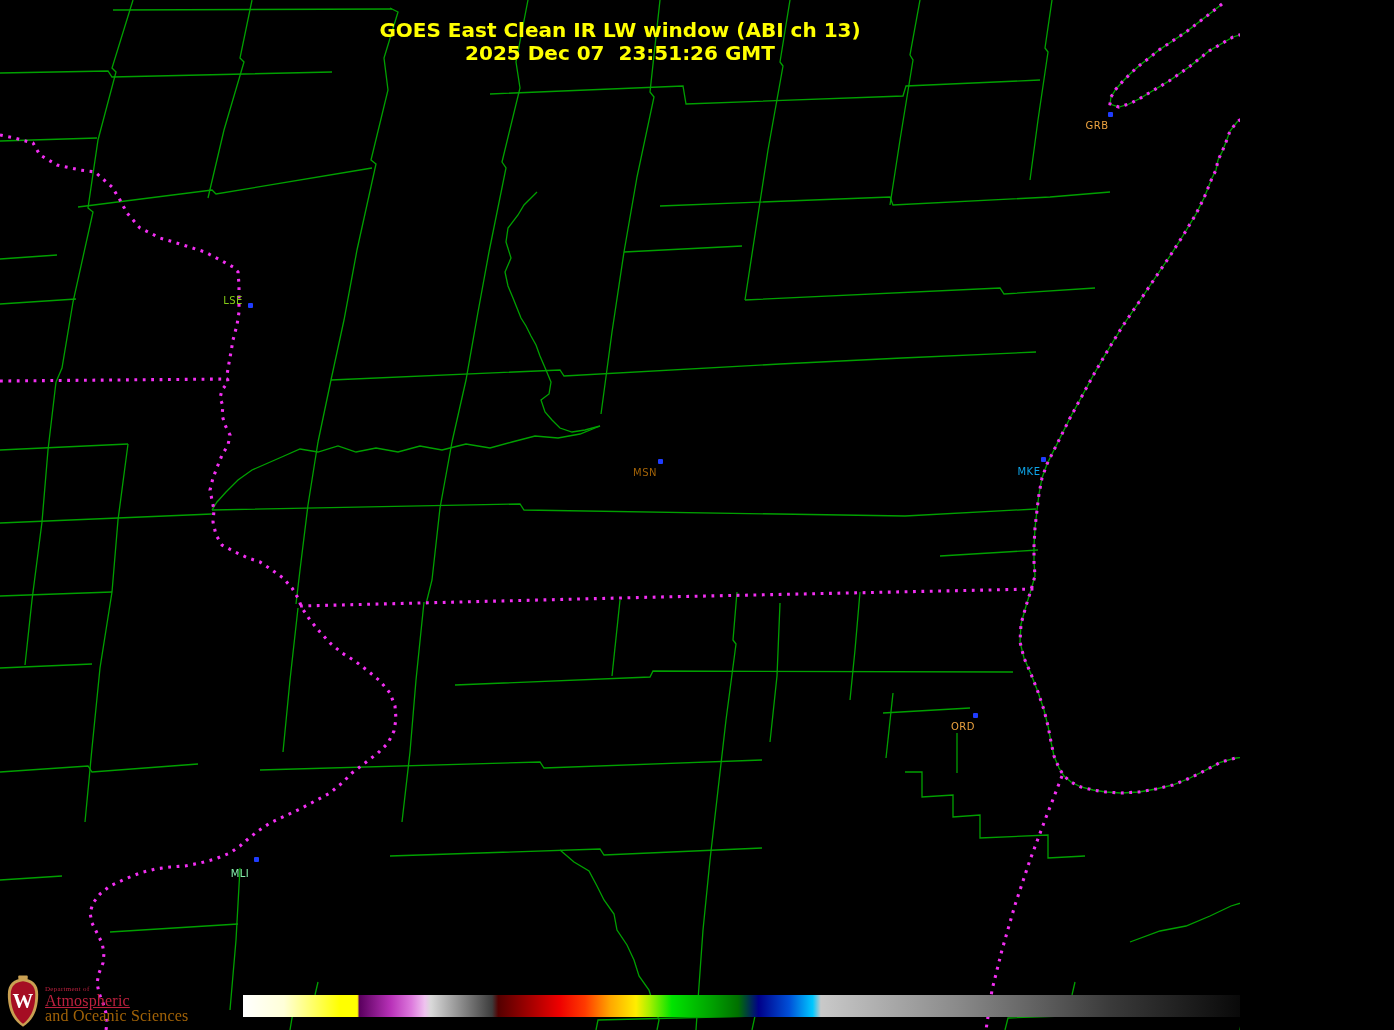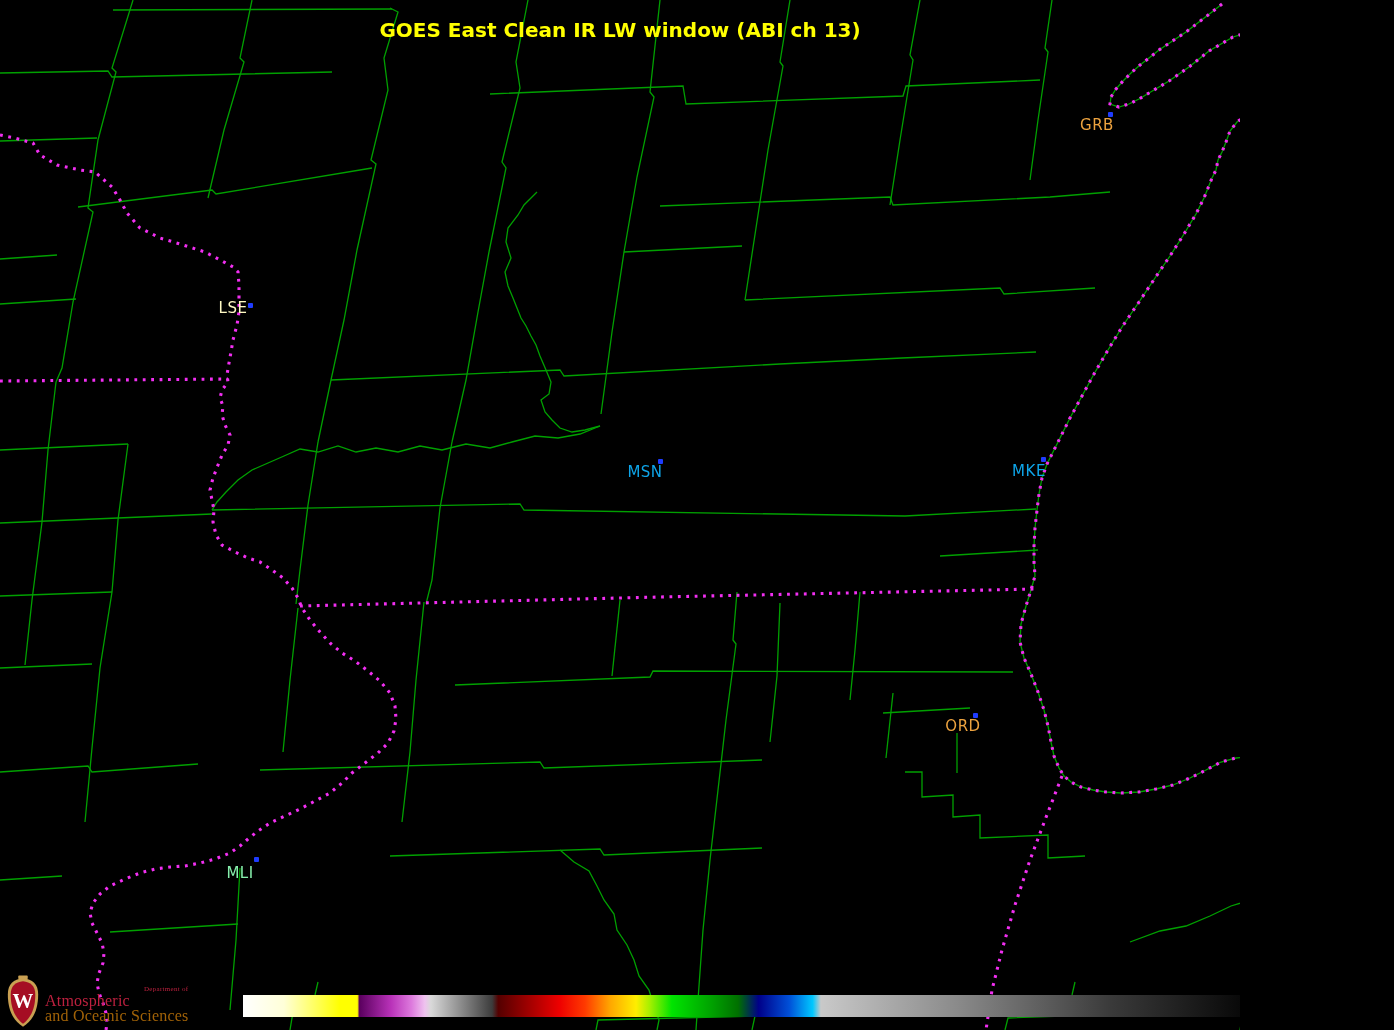--- a/index.html
+++ b/index.html
@@ -3,26 +3,26 @@
 <meta charset="utf-8">
 <style>
   html,body{margin:0;padding:0;background:#000;}
   .stage{position:relative;width:1240px;height:1030px;background:#000;overflow:hidden;
          font-family:"DejaVu Sans","Liberation Sans",sans-serif;}
   .map-svg{position:absolute;left:0;top:0;}
   .title-block{position:absolute;left:0;top:19px;width:100%;text-align:center;z-index:5;}
   .title-line{font-weight:bold;font-size:20px;line-height:23px;white-space:pre;}
   .station{position:absolute;z-index:4;}
   .station .dot{position:absolute;width:5px;height:5px;border-radius:1px;}
-  .station .lbl{position:absolute;font-size:15px;font-weight:500;letter-spacing:.5px;white-space:nowrap;
+  .station .lbl{position:absolute;font-size:10px;font-weight:500;letter-spacing:.5px;white-space:nowrap;
                 transform:translate(-50%,-50%);}
   .colorbar{position:absolute;left:243px;top:995px;width:1021px;height:22px;z-index:6;}
   .logo{position:absolute;left:5px;top:975px;z-index:6;display:flex;}
   .logo-text{margin-left:4px;margin-top:10px;font-family:"Liberation Serif","DejaVu Serif",serif;}
-  .logo-dept{font-size:7px;line-height:8px;letter-spacing:.3px;text-align:right;}
+  .logo-dept{font-size:7px;line-height:8px;letter-spacing:.3px;}
   .logo-big{font-size:16px;line-height:15px;letter-spacing:.2px;}
 </style>
 </head>
 <body>
 
 <div class="stage">
 
   <svg class="map-svg" id="mapsvg" width="1394" height="1030" viewBox="0 0 1394 1030">
       <path d="M113,10 L392,9" fill="none" stroke="#00a000" stroke-width="1.3"></path>
       <path d="M133,0 L112,68 L116,72 L98,140 L88,208 L93,212 L73,302 L62,368 L56,382" fill="none" stroke="#00a000" stroke-width="1.3"></path>
@@ -95,34 +95,35 @@
       <path d="M1062,776 L1045,820 L1030,860 L1015,905 L1002,950 L992,990 L986,1030" fill="none" stroke="#f22ff2" stroke-width="3.1" stroke-dasharray="2.8 5.6"></path>
       <path d="M1307,5 L1299,14 L1293,26 L1291,38 L1293,50 L1288,62 L1289,74 L1283,86 L1275,96 L1265,104 L1255,110 L1245,116 L1237,122 L1230,131 L1226,142 L1222,152 L1218,160 L1216,170 L1212,178 L1208,188 L1204,198 L1196,214 L1184,234 L1170,256 L1155,278 L1139,302 L1122,327 L1108,350 L1094,374 L1082,396 L1070,418 L1061,436 L1053,452 L1047,464 L1042,478 L1039,494 L1037,510 L1035,528 L1034,546 L1034,562 L1035,576 L1031,590 L1026,606 L1021,624 L1020,642 L1024,658 L1031,674 L1038,692 L1044,710 L1048,726 L1051,742 L1054,756 L1059,768 L1064,776 L1071,782 L1081,787 L1093,790 L1106,792 L1121,793 L1139,792 L1156,789 L1173,785 L1190,778 L1206,770 L1221,762 L1236,758 L1247,757" fill="none" stroke="#f22ff2" stroke-width="3.1" stroke-dasharray="2.8 5.6"></path>
       <path d="M1247,757 L1290,757 L1340,756 L1394,755" fill="none" stroke="#f22ff2" stroke-width="3.1" stroke-dasharray="2.8 5.6"></path>
       <path d="M1222,4 L1212,12 L1199,22 L1186,32 L1171,42 L1159,50 L1149,58 L1140,65 L1131,73 L1123,81 L1116,89 L1111,97 L1110,104 L1119,107 L1129,104 L1139,99 L1149,93 L1159,87 L1169,81 L1179,74 L1189,67 L1199,59 L1209,51 L1221,44 L1233,37 L1246,33 L1259,31 L1271,27 L1283,23 L1293,17 L1300,11 L1307,5" fill="none" stroke="#f22ff2" stroke-width="3.1" stroke-dasharray="2.8 5.6"></path>
       <path d="M1335,3 L1352,14 L1368,22 L1382,27 L1394,31" fill="none" stroke="#f22ff2" stroke-width="3.1" stroke-dasharray="2.8 5.6"></path>
       <path d="M1247,757 L1262,748 L1280,736 L1298,726 L1315,712 L1332,700 L1350,688 L1367,676 L1382,662 L1394,652" fill="none" stroke="#f22ff2" stroke-width="3.1" stroke-dasharray="2.8 5.6"></path>
     </svg>
 
   <div class="title-block">
     <div class="title-line" style="color: rgb(255, 255, 0);">GOES East Clean IR LW window (ABI ch 13)</div>
+    <div class="title-line" style="color: rgb(255, 255, 0);">2025 Dec 07  23:51:26 GMT</div>
   </div>
 
   <div id="stations">
       <div class="station">
         <div class="dot" style="left: 248px; top: 303px; background: rgb(31, 60, 255);"></div>
-        <div class="lbl" style="left: 233px; top: 308px; color: #fef9c3;">LSE</div>
+        <div class="lbl" style="left: 233px; top: 300px; color: #84cc16;">LSE</div>
       </div>
       <div class="station">
         <div class="dot" style="left: 1108px; top: 112px; background: rgb(31, 60, 255);"></div>
         <div class="lbl" style="left: 1097px; top: 125px; color: rgb(237, 163, 63);">GRB</div>
       </div>
       <div class="station">
         <div class="dot" style="left: 658px; top: 459px; background: rgb(31, 60, 255);"></div>
-        <div class="lbl" style="left: 645px; top: 472px; color: #0ea5e9;">MSN</div>
+        <div class="lbl" style="left: 645px; top: 472px; color: #a16207;">MSN</div>
       </div>
       <div class="station">
         <div class="dot" style="left: 1041px; top: 457px; background: rgb(31, 60, 255);"></div>
         <div class="lbl" style="left: 1029px; top: 471px; color: #0ea5e9;">MKE</div>
       </div>
       <div class="station">
         <div class="dot" style="left: 973px; top: 713px; background: rgb(31, 60, 255);"></div>
         <div class="lbl" style="left: 963px; top: 726px; color: rgb(237, 163, 63); text-align: right;">ORD</div>
       </div>
       <div class="station">
@@ -135,18 +136,18 @@
 
   <div class="logo">
     <svg width="36" height="54" viewBox="0 0 38 56">
       <path id="crest-outer" d="M19,3 C29,4 35,9 35,20 C35,37 29,48 19,54 C9,48 3,37 3,20 C3,9 9,4 19,3 Z" fill="#c9a052"></path>
       <path id="crest-inner" d="M19,6 C27,7 32,11 32,20 C32,35 27,45 19,51 C11,45 6,35 6,20 C6,11 11,7 19,6 Z" fill="#a50d23"></path>
       <rect id="crest-crown" x="14" y="0" width="10" height="4" rx="1" fill="#c9a052"></rect>
       <text id="crest-w" x="19" y="34" text-anchor="middle" font-family="Liberation Serif, DejaVu Serif, serif" font-size="22" font-weight="bold" fill="#ffffff">W</text>
     </svg>
     <div class="logo-text">
       <div class="logo-dept" style="color: rgb(188, 32, 62);">Department of</div>
-      <div class="logo-big" style="color: rgb(188, 32, 62);">Atmospheric</div>
+      <div class="logo-big" style="color: rgb(188, 32, 62); text-decoration: underline;">Atmospheric</div>
       <div class="logo-big" style="color: #a16207;">and Oceanic Sciences</div>
     </div>
   </div>
 
 </div>
 
 </body></html>

